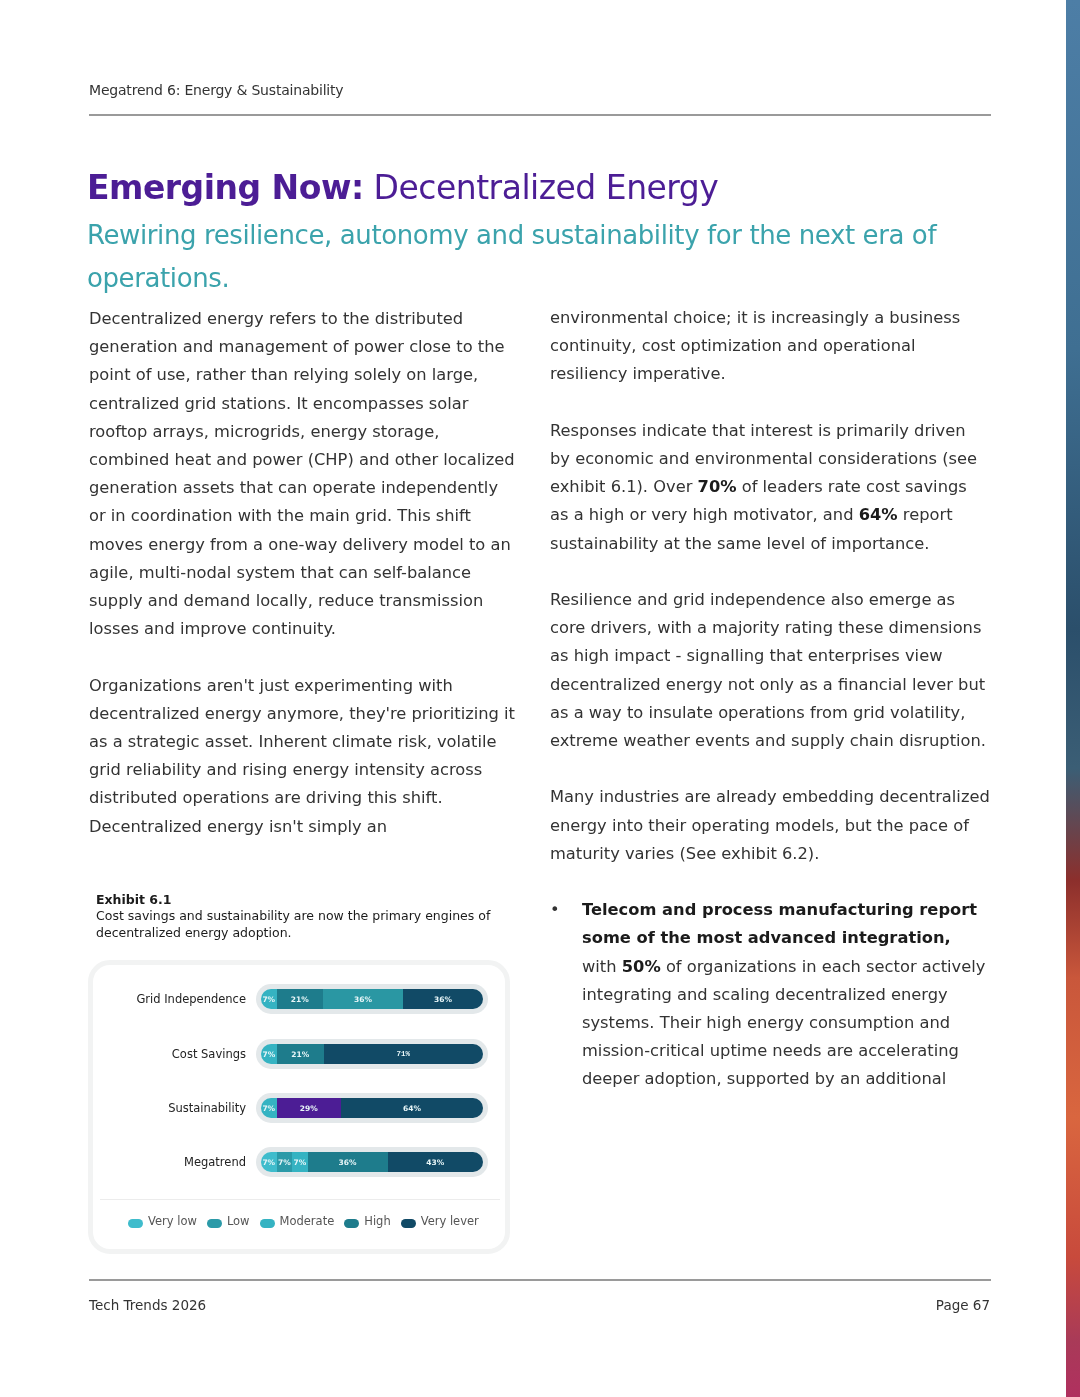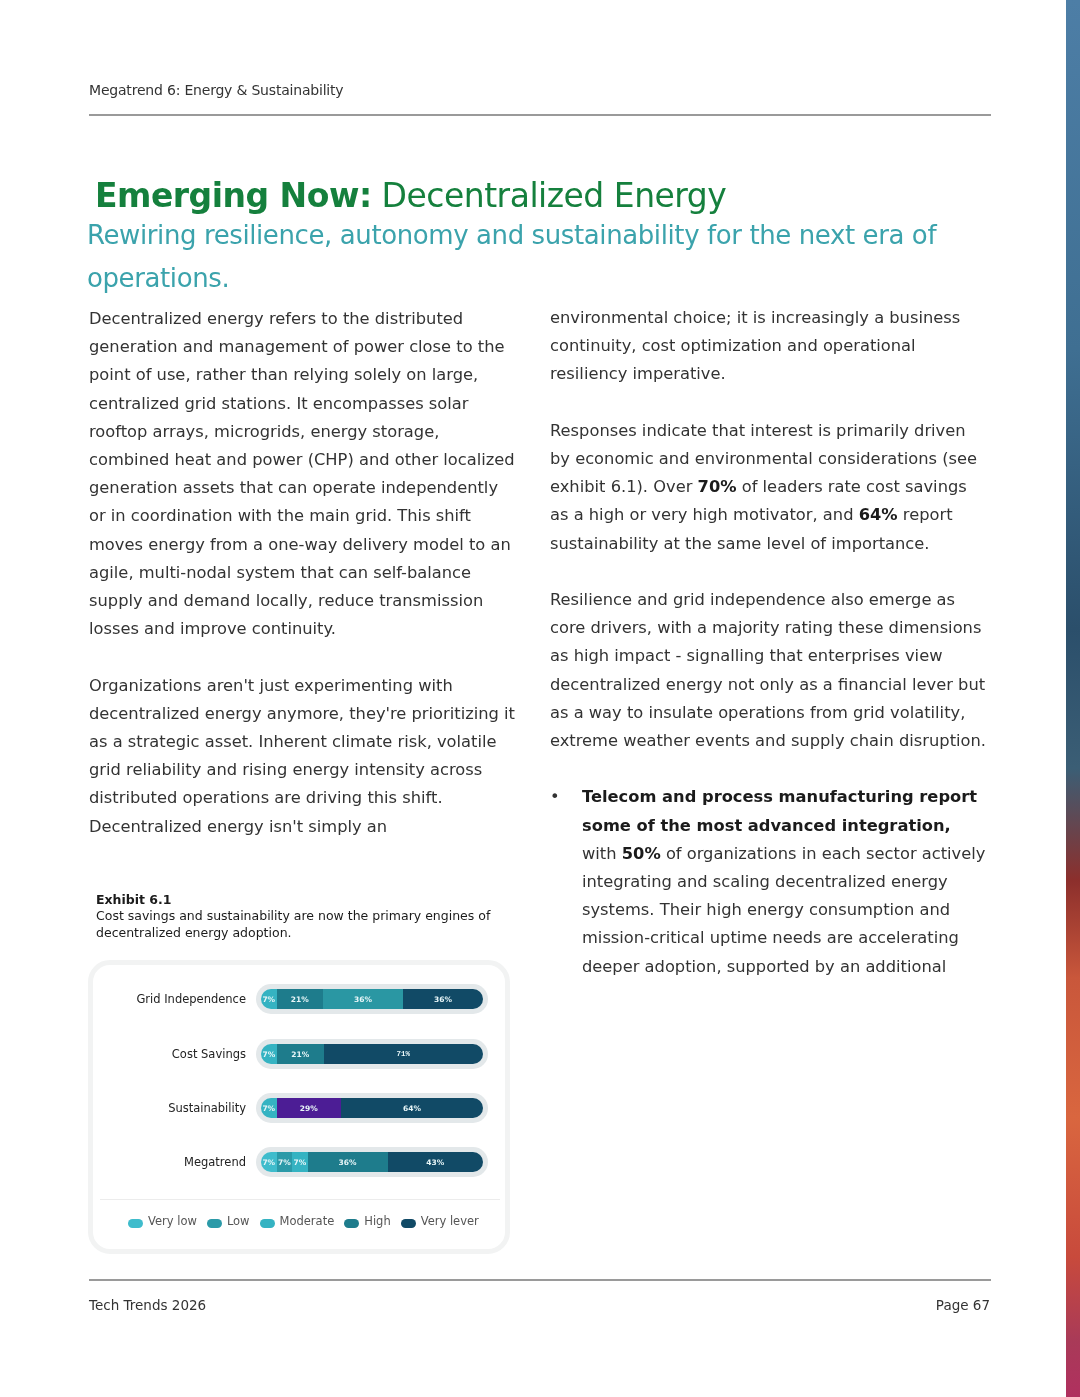--- a/index.html
+++ b/index.html
@@ -13,22 +13,22 @@
     background: linear-gradient(to bottom, #4d7ea6 0%, #3f6f92 25%, #2b4f6b 45%, #3b5e75 55%, #8c2f2c 63%, #c9573b 70%, #d9663f 80%, #c84a3c 90%, #a93a58 96%, #b0305f 100%);
   }
   .running-head {
     position: absolute; left: 89px; top: 82px;
     font-size: 14px; color: #333; letter-spacing: -0.2px;
   }
   .rule { position: absolute; left: 89px; width: 902px; height: 2px; background: #9a9a9a; }
   .rule.top { top: 114px; }
   .rule.bottom { top: 1279px; }
   .title {
-    position: absolute; left: 87px; top: 168px; margin: 8px;
-    font-size: 33px; font-weight: normal; color: #15803d; letter-spacing: -0.5px;
+    position: absolute; left: 87px; top: 168px; margin: 0;
+    font-size: 33px; font-weight: normal; color: #4c1d95; letter-spacing: -0.5px;
   }
   .title b { font-weight: bold; }
   .subtitle {
     position: absolute; left: 87px; top: 214px; width: 860px; margin: 0;
     font-size: 26px; line-height: 43px; color: #3ba3ac; font-weight: normal; letter-spacing: -0.4px;
   }
   .col {
     position: absolute; font-size: 16.3px; line-height: 28.2px; color: #333;
   }
   .col p { margin: 0 0 28.2px 0; }
@@ -84,20 +84,21 @@
 
 <div class="col col-left">
   <p>Decentralized energy refers to the distributed generation and management of power close to the point of use, rather than relying solely on large, centralized grid stations. It encompasses solar rooftop arrays, microgrids, energy storage, combined heat and power (CHP) and other localized generation assets that can operate independently or in coordination with the main grid. This shift moves energy from a one-way delivery model to an agile, multi-nodal system that can self-balance supply and demand locally, reduce transmission losses and improve continuity.</p>
   <p class="last">Organizations aren't just experimenting with decentralized energy anymore, they're prioritizing it as a strategic asset. Inherent climate risk, volatile grid reliability and rising energy intensity across distributed operations are driving this shift. Decentralized energy isn't simply an</p>
 </div>
 
 <div class="col col-right">
   <p>environmental choice; it is increasingly a business continuity, cost optimization and operational resiliency imperative.</p>
   <p><span>Responses indicate that interest is primarily driven by economic and environmental considerations (see exhibit 6.1). Over </span><b>70%</b><span> of leaders rate cost savings as a high or very high motivator, and </span><b>64%</b><span> report sustainability at the same level of importance.</span></p>
   <p>Resilience and grid independence also emerge as core drivers, with a majority rating these dimensions as high impact - signalling that enterprises view decentralized energy not only as a financial lever but as a way to insulate operations from grid volatility, extreme weather events and supply chain disruption.</p>
+  <p>Many industries are already embedding decentralized energy into their operating models, but the pace of maturity varies (See exhibit 6.2).</p>
   <p class="last bullet"><span class="dot">•</span><b>Telecom and process manufacturing report some of the most advanced integration,</b><span> with </span><b>50%</b><span> of organizations in each sector actively integrating and scaling decentralized energy systems. Their high energy consumption and mission-critical uptime needs are accelerating deeper adoption, supported by an additional</span></p>
 </div>
 
 <div class="exhibit-label">Exhibit 6.1</div>
 <div class="exhibit-caption">Cost savings and sustainability are now the primary engines of decentralized energy adoption.</div>
 
 <div class="chart-card"></div>
 <div id="bars">
     <div class="bar-row" style="top: 984px;">
       <div class="bar-label">Grid Independence</div>

